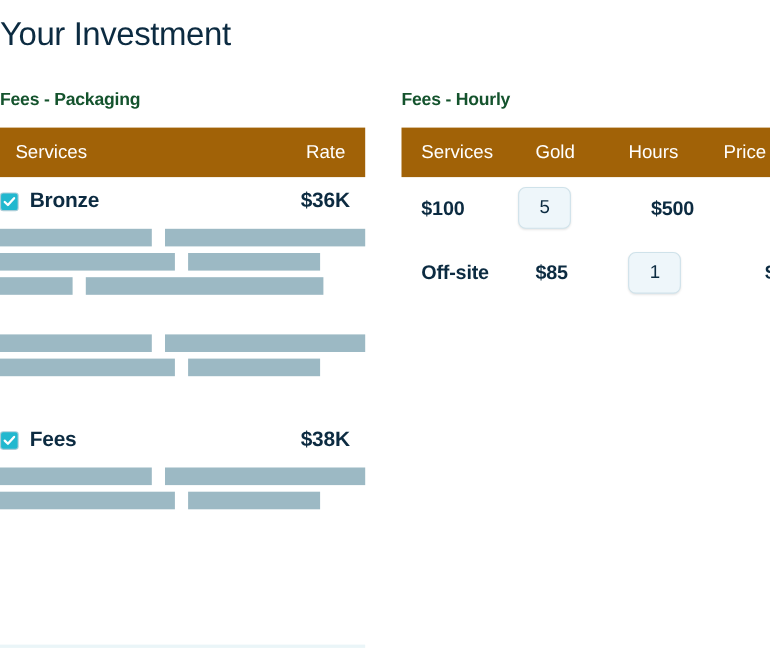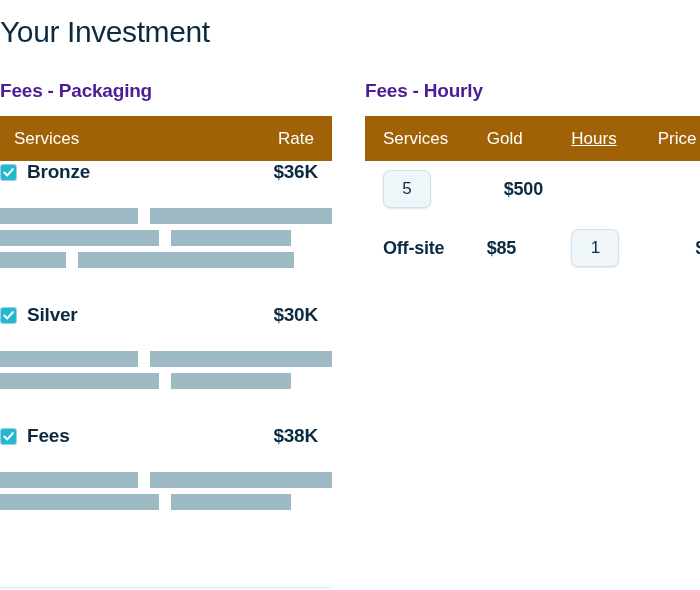--- a/index.html
+++ b/index.html
@@ -37,24 +37,24 @@
     width: 332px;
   }
   .col-right {
     position: absolute;
     left: 365px;
     top: 78px;
     width: 360px;
   }
 
   .section-title {
-    font-size: 19px;
+    font-size: 16px;
     font-weight: bold;
     letter-spacing: -0.2px;
-    color: #4c1d95;
+    color: #14532d;
     line-height: 26px;
     margin: 0 0 12px 0;
     white-space: nowrap;
   }
 
   
   .thead {
     background: #a16207;
     height: 45px;
     display: flex;
@@ -69,30 +69,30 @@
     justify-content: space-between;
   }
   .thead-right {
     padding: 0 0 0 18px;
   }
   .thead-right .hcell {
     white-space: nowrap;
   }
   .th-services { width: 108px; }
   .th-rates    { width: 88px; }
-  .th-hours    { width: 90px; text-decoration: underline; }
+  .th-hours    { width: 90px; }
   .th-price    { width: 70px; }
 
   
   .pack-group {
     padding-top: 0px;
   }
   .pack-row {
     display: flex;
-    align-items: flex-start;
+    align-items: center;
     justify-content: space-between;
     height: 44px;
     padding: 0 14px 0 0;
   }
   .pack-left {
     display: flex;
     align-items: center;
     gap: 11px;
   }
   .checkbox {
@@ -226,31 +226,20 @@
             <div class="sk" style="width: 120px;"></div>
           </div>
           <div class="sk-row">
             <div class="sk" style="width: 66px;"></div>
             <div class="sk" style="width: 216px;"></div>
           </div>
         </div>
         <div class="divider"></div>
       </div>
       <div class="pack-group">
-        <div class="pack-row">
-          <div class="pack-left">
-            <span class="checkbox">
-              <svg width="15" height="15" viewBox="0 0 15 15" aria-hidden="true">
-                <path d="M3.3 7.6 L6.2 10.4 L11.8 4.2" fill="none" stroke="#ffffff" stroke-width="2.1" stroke-linecap="round" stroke-linejoin="round"></path>
-              </svg>
-            </span>
-            <span class="pack-name">Silver</span>
-          </div>
-          <span class="pack-rate">$30K</span>
-        </div>
         <div class="sk-rows">
           <div class="sk-row">
             <div class="sk" style="width: 138px;"></div>
             <div class="sk" style="width: 182px;"></div>
           </div>
           <div class="sk-row">
             <div class="sk" style="width: 159px;"></div>
             <div class="sk" style="width: 120px;"></div>
           </div>
         </div>
@@ -289,20 +278,21 @@
 
   <div class="thead thead-right">
     <span class="hcell th-services">Services</span>
     <span class="hcell th-rates">Gold</span>
     <span class="hcell th-hours">Hours</span>
     <span class="hcell th-price">Price</span>
   </div>
 
   <div id="hourly-rows">
       <div class="hrow">
+        <span class="hcell c-rate">$100</span>
         <span class="hcell c-hours">
           <span class="hours-input">5</span>
         </span>
         <span class="hcell c-price">$500</span>
       </div>
       <div class="hdivider"></div>
       <div class="hrow">
         <span class="hcell c-service">Off-site</span>
         <span class="hcell c-rate">$85</span>
         <span class="hcell c-hours">

